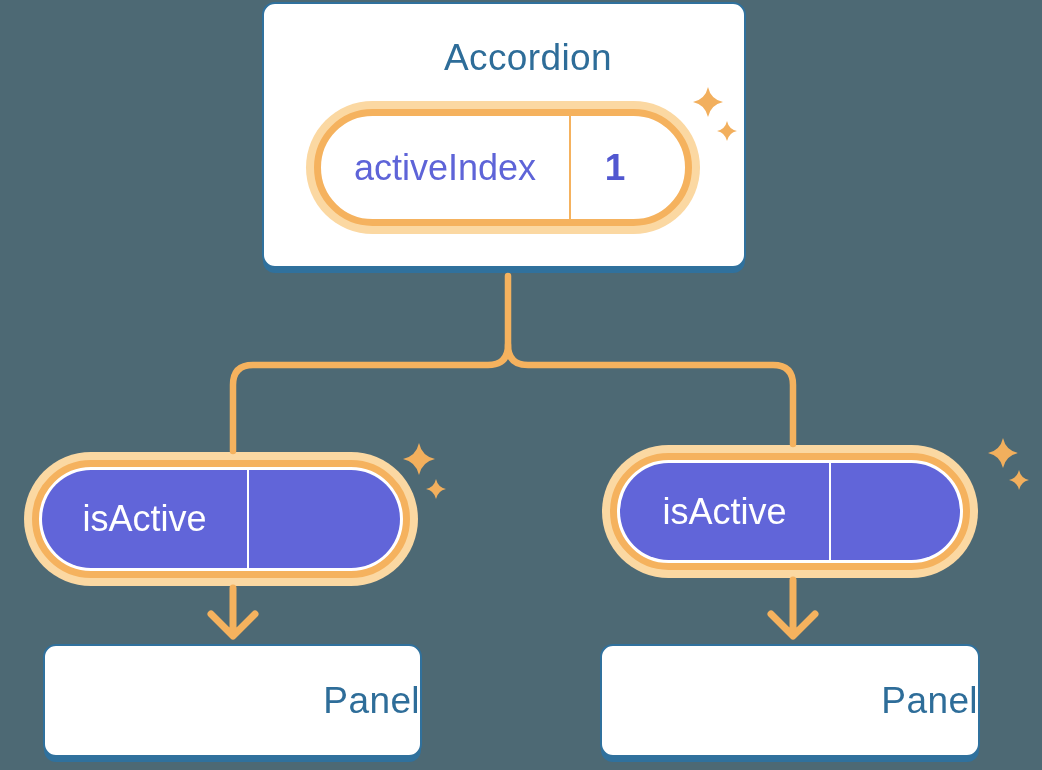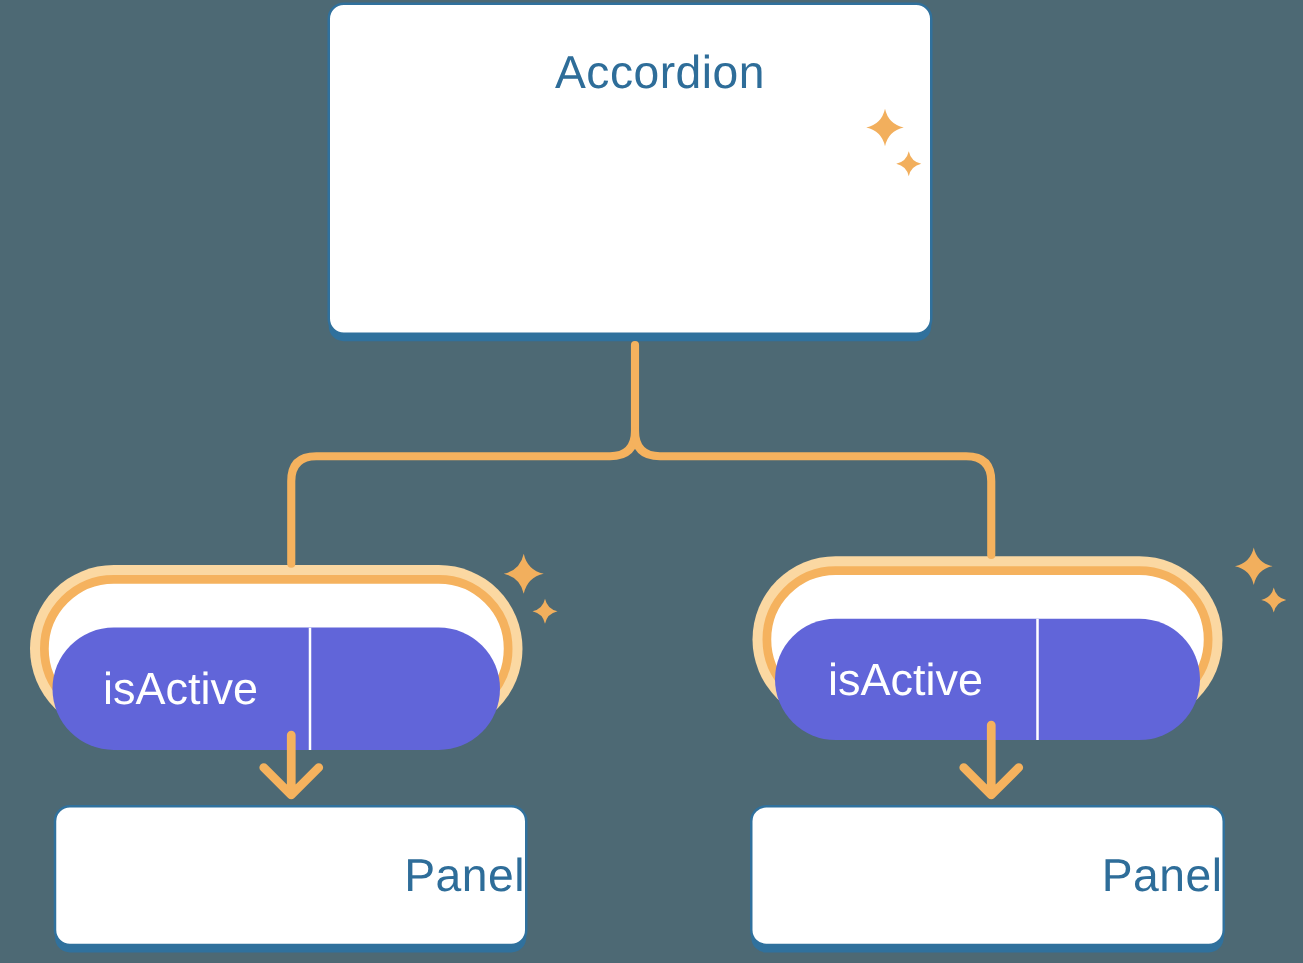--- a/index.html
+++ b/index.html
@@ -44,21 +44,21 @@
   .state-pill .value-cell{width:88px;padding-right:26px;color:#5157d0;font-size:37px;font-weight:700;}
   
   .prop-pill{
     position:absolute;box-sizing:border-box;background:#fff;
     border:7px solid var(--orange);border-radius:999px;
     box-shadow:0 0 0 8px var(--orange-light);
     padding:3px;
   }
   .prop-pill-inner{
     height:100%;border-radius:999px;background:var(--purple);
-    display:flex;align-items:stretch;overflow:hidden;margin-top:32px;
+    display:flex;align-items:stretch;overflow:hidden;
   }
   .prop-pill .cell{display:flex;align-items:center;justify-content:center;color:#ffffff;font-size:36px;}
   .prop-pill .divider{width:2px;background:#ffffff;}
   .prop-pill .value-cell{flex:1;font-weight:700;}
   #prop-pill-left{left:32px;top:460px;width:378px;height:118px;}
   #prop-pill-left .label-cell{width:205px;}
   #prop-pill-right{left:610px;top:453px;width:360px;height:117px;}
   #prop-pill-right .label-cell{width:209px;}
   
   .panel-card{display:flex;align-items:center;justify-content:flex-end;}
@@ -72,20 +72,25 @@
 </style>
 </head>
 <body>
 
 <div class="stage">
 
   <div class="card" id="accordion-card">
     <div class="card-title">Accordion</div>
   </div>
 
+  <div class="state-pill">
+    <div class="cell label-cell">activeIndex</div>
+    <div class="divider"></div>
+    <div class="cell value-cell">1</div>
+  </div>
 
   <div class="prop-pill" id="prop-pill-left">
     <div class="prop-pill-inner">
       <div class="cell label-cell">isActive</div>
       <div class="divider"></div>
     </div>
   </div>
 
   <div class="prop-pill" id="prop-pill-right">
     <div class="prop-pill-inner">

